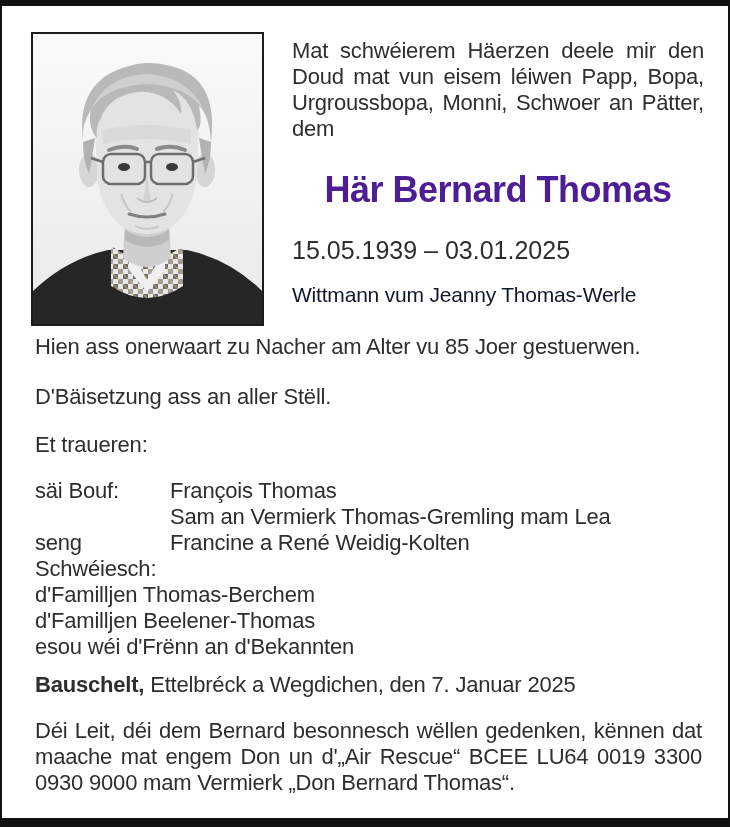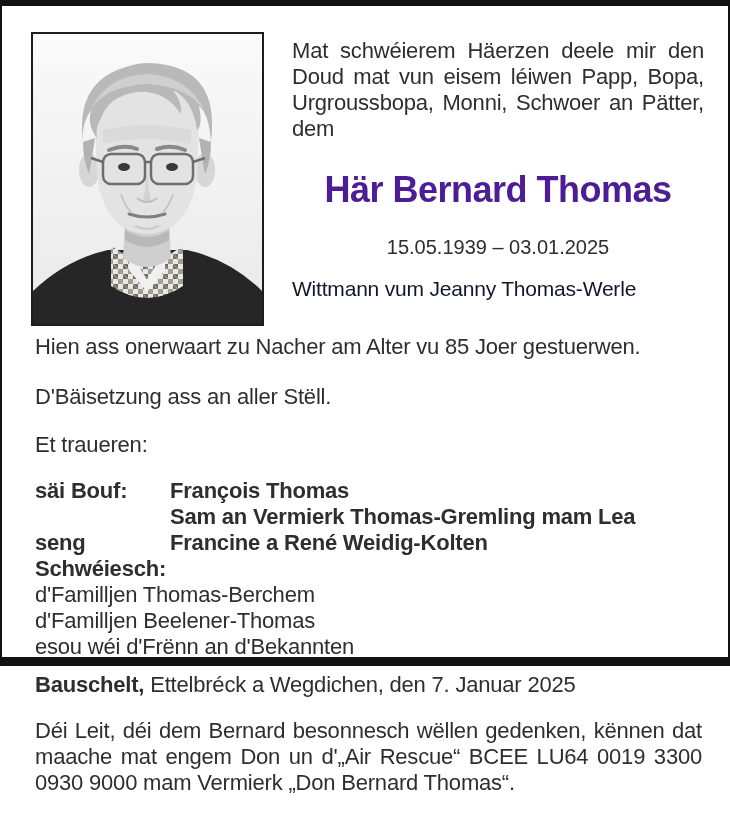--- a/index.html
+++ b/index.html
@@ -10,21 +10,21 @@
   body {
     width: 730px;
     height: 827px;
     font-family: "Liberation Sans", sans-serif;
     color: #2e2e2e;
     overflow: hidden;
   }
   .notice-frame {
     box-sizing: border-box;
     width: 730px;
-    height: 666px;
+    height: 827px;
     border-top: 6px solid #121212;
     border-bottom: 9px solid #121212;
     border-left: 2px solid #121212;
     border-right: 2px solid #121212;
     background: #ffffff;
     position: relative;
   }
   .top-section {
     display: flex;
     flex-direction: row;
@@ -54,43 +54,42 @@
   .deceased-name {
     margin-top: 27px;
     text-align: center;
     font-size: 36px;
     font-weight: bold;
     letter-spacing: -0.5px;
     color: #4c1d95;
   }
   .dates {
     margin-top: 25px;
-    text-align: center;
-    font-size: 20px;
+    font-size: 25px;
     letter-spacing: 0;
     color: #2e2e2e;
   }
   .relation {
     margin-top: 18px;
     text-align: left;
     font-size: 21px;
     letter-spacing: -0.2px;
     color: #0f172a;
   }
   .body-section {
     padding: 0 26px 0 33px;
     font-size: 22px;
     line-height: 26px;
     letter-spacing: -0.2px;
   }
   .death-line   { margin-top: 8px; }
   .burial-line  { margin-top: 24px; }
   .mourn-head   { margin-top: 22px; }
   .mourners     { margin-top: 20px; }
-  .mourner-row  { display: flex; font-weight: bold; }
+  .mourner-row  { display: flex; }
   .mourner-row .label { flex: 0 0 135px; }
   .mourner-row .value { flex: 1 1 auto; }
   .full-line    { }
   .place-line   { margin-top: 12px; }
   .place-line .bold { font-weight: bold; }
   .donation {
     margin-top: 20px;
     text-align: justify;
   }
 </style>

